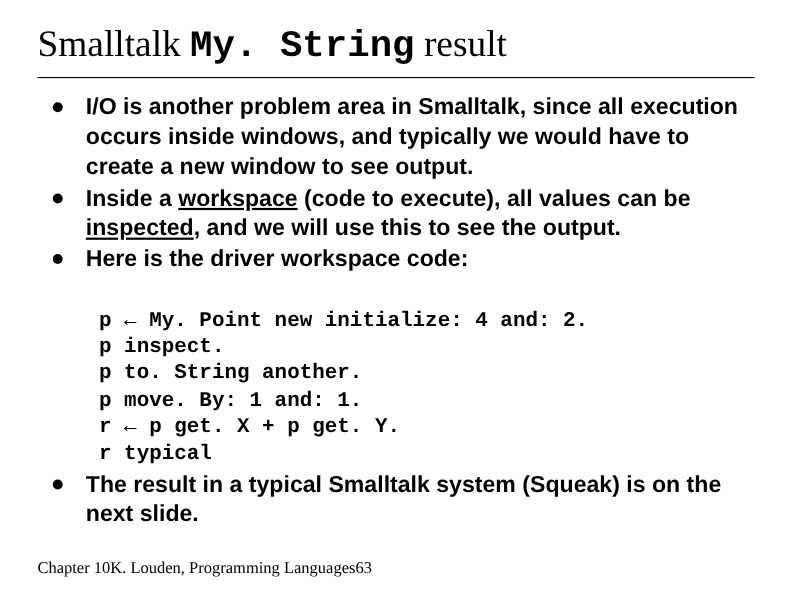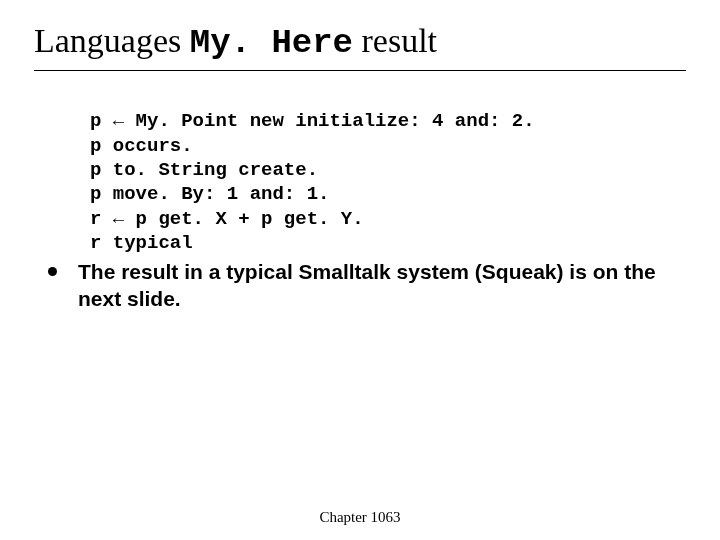--- a/index.html
+++ b/index.html
@@ -53,45 +53,55 @@
     font-weight:bold;
     white-space:pre;
     line-height:1.28;
     margin:4px 0 4px 56px;
   }
   .footer{
     position:absolute;
     left:34px;right:34px;bottom:14px;
     font-family:"Times New Roman",Times,serif;
     font-size:15px;
-    display:flex;justify-content:center;
+    display:flex;justify-content:flex-start;
   }
 </style>
 </head>
 <body>
 
 <h1 class="title">
-  <span>Languages </span><span class="mono">My. Here</span><span> result</span>
+  <span>Smalltalk </span><span class="mono">My. String</span><span> result</span>
 </h1>
 <hr class="hr">
 
 <ul class="bullets">
+  <li>
+    <span>I/O is another problem area in Smalltalk, since all execution occurs inside windows, and typically we would have to create a new window to see output.</span>
+  </li>
+  <li>
+    <span>Inside a </span><span class="ul">workspace</span><span> (code to execute), all values can be </span><span class="ul">inspected</span><span>, and we will use this to see the output.</span>
+  </li>
+  <li>
+    <span>Here is the driver workspace code:</span>
+  </li>
 </ul>
 
 <div class="code">
 <span>p ← My. Point new initialize: 4 and: 2.</span>
-<span>p occurs.</span>
-<span>p to. String create.</span>
+<span>p inspect.</span>
+<span>p to. String another.</span>
 <span>p move. By: 1 and: 1.</span>
 <span>r ← p get. X + p get. Y.</span>
 <span>r typical</span>
 </div>
 
 <ul class="bullets">
   <li>
     <span>The result in a typical Smalltalk system (Squeak) is on the next slide.</span>
   </li>
 </ul>
 
 <div class="footer">
   <span>Chapter 10</span>
+  <span>K. Louden, Programming Languages</span>
   <span>63</span>
 </div>
 
 </body></html>

